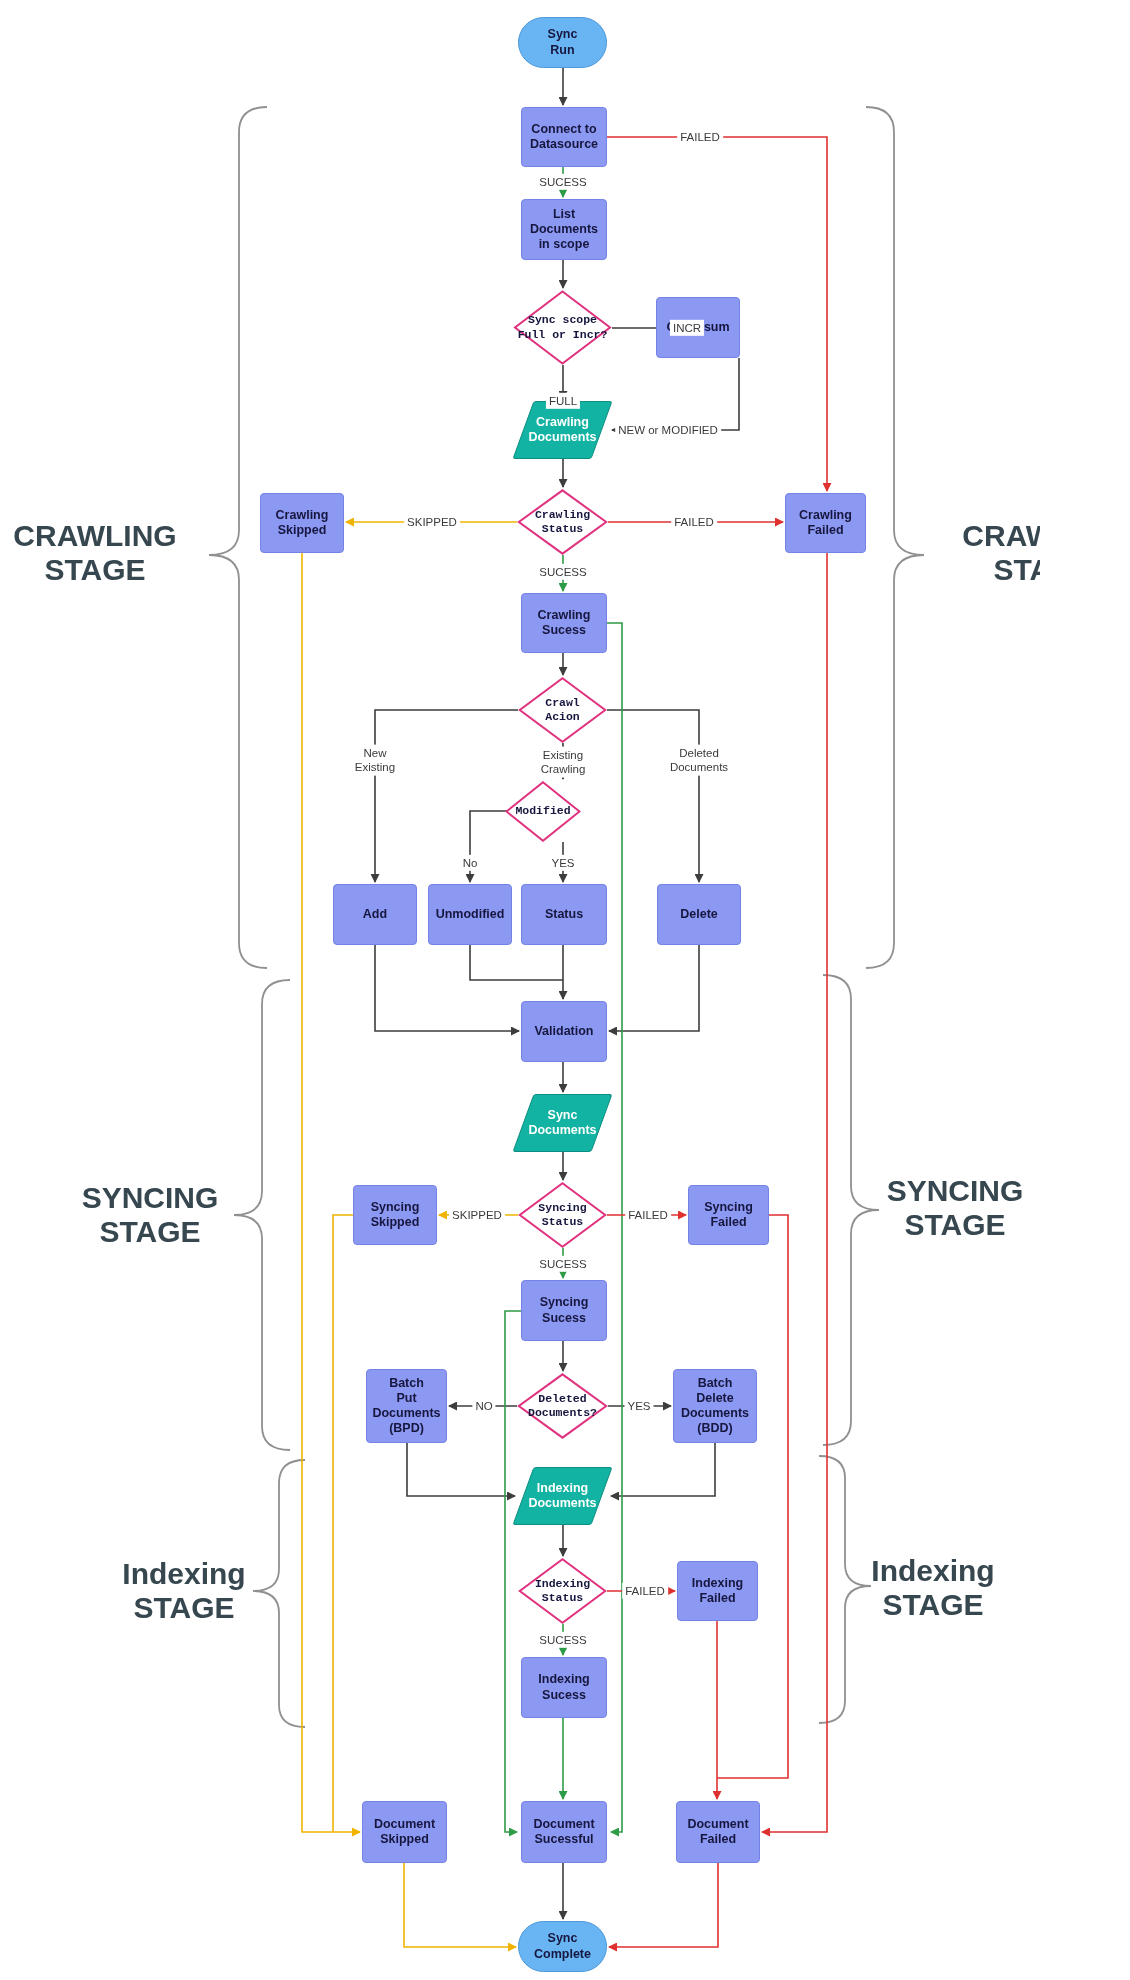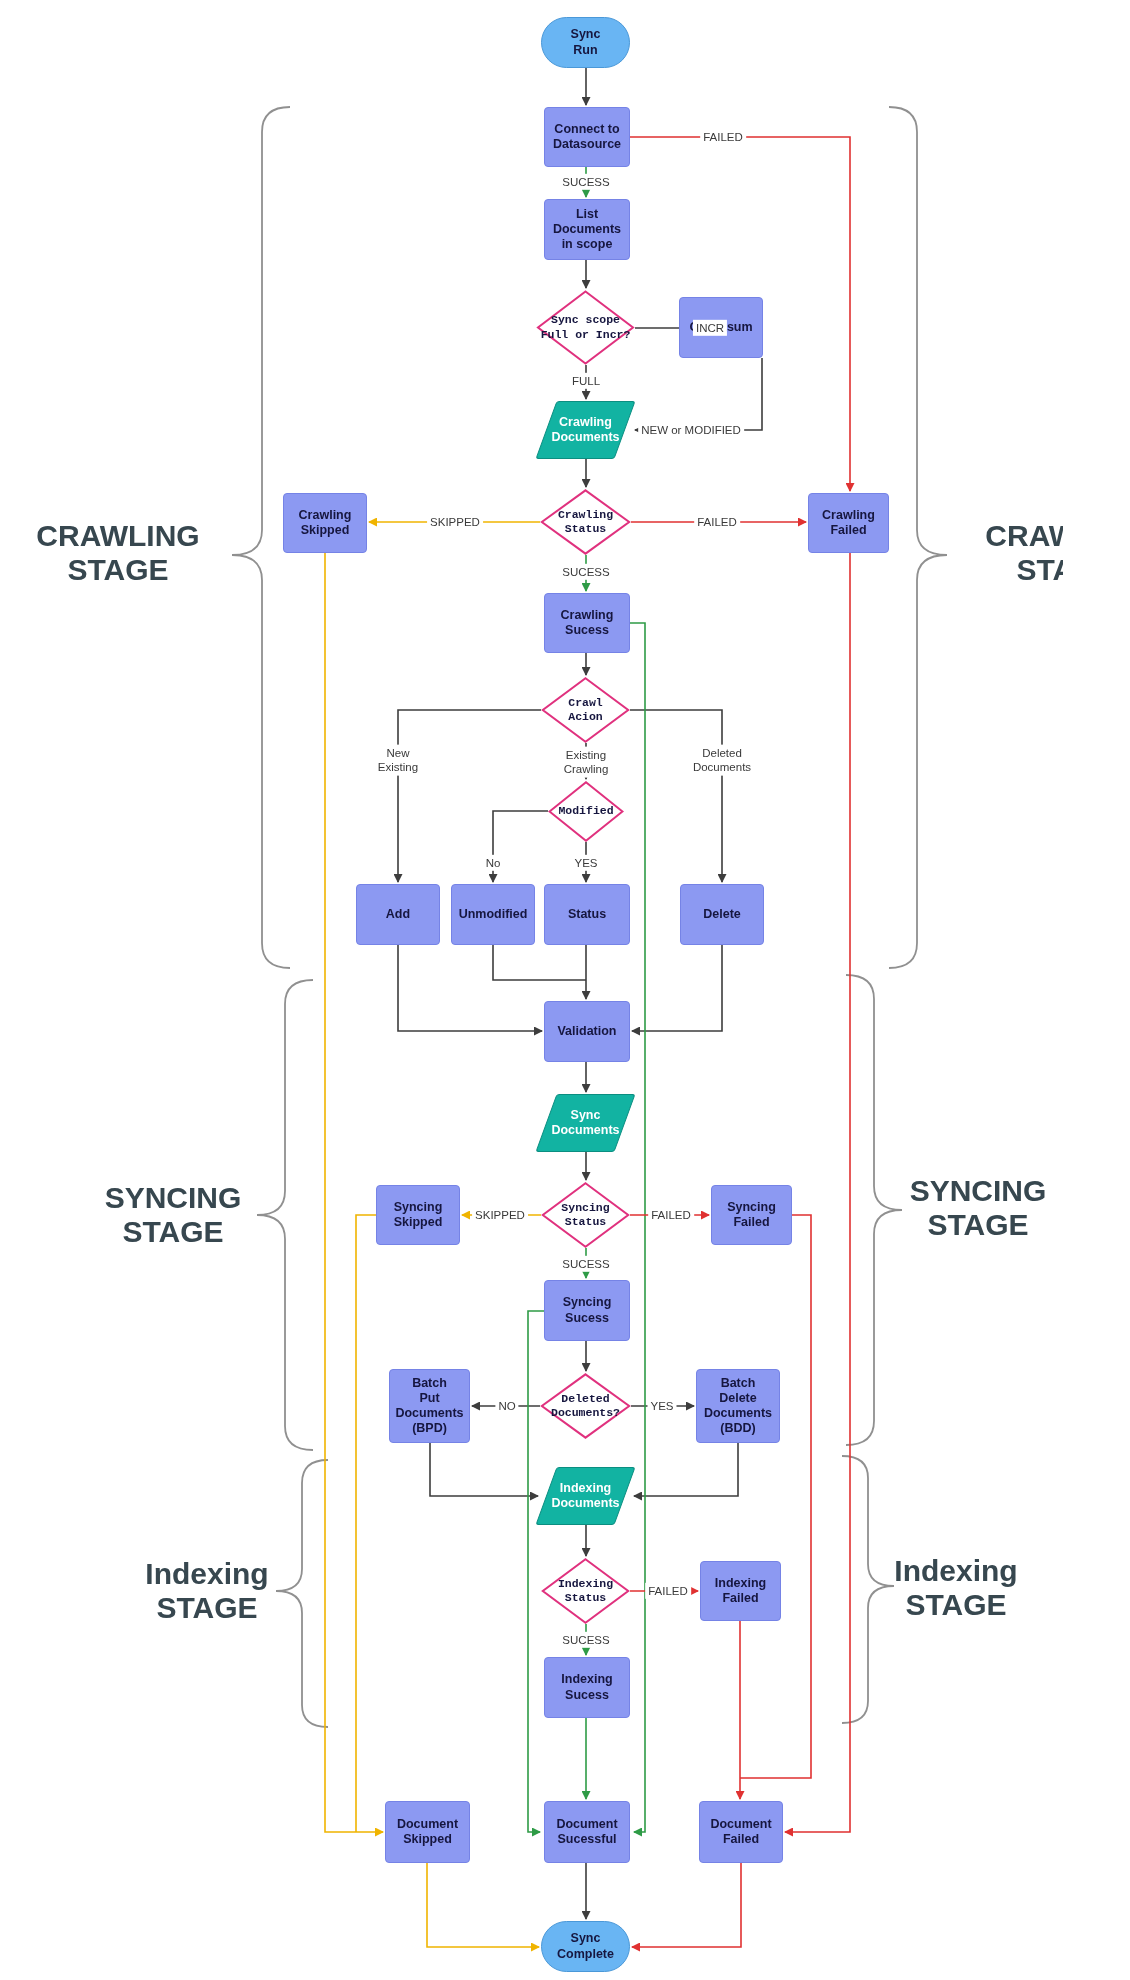--- a/index.html
+++ b/index.html
@@ -1,16 +1,16 @@
 <!DOCTYPE html>
 <html style="--canvas-bg: #ffffff; --node-purple-fill: #8c99f2; --node-purple-stroke: #7583e6; --node-text-dark: #16163f; --teal-fill: #12b3a2; --teal-stroke: #0b8e81; --teal-text: #ffffff; --terminal-fill: #69b5f3; --terminal-stroke: #4a98d8; --diamond-fill: #ffffff; --diamond-stroke: #e0317e; --edge-dark: #3d3d3d; --edge-green: #2e9b46; --edge-red: #e03131; --edge-yellow: #f0b400; --edge-label-text: #3a3a3a; --stage-text: #37474f; --brace-stroke: #909090;"><head>
 <meta charset="utf-8">
 <style>
   html,body{margin:0;padding:0;background:#fff;font-family:"Liberation Sans",sans-serif;}
-  .canvas{position:relative;width:1040px;height:1980px;background:var(--canvas-bg,#fff);overflow:hidden;margin-left:23px;}
+  .canvas{position:relative;width:1040px;height:1980px;background:var(--canvas-bg,#fff);overflow:hidden;}
   svg.edges{position:absolute;left:0;top:0;z-index:1;}
   .edge{fill:none;stroke-width:1.6px;}
   .edge.dark{stroke:var(--edge-dark,#3d3d3d);}
   .edge.green{stroke:var(--edge-green,#2e9b46);}
   .edge.red{stroke:var(--edge-red,#e03131);}
   .edge.yellow{stroke:var(--edge-yellow,#f0b400);}
   .brace{fill:none;stroke:var(--brace-stroke,#909090);stroke-width:1.8px;}
   .mh.dark{fill:var(--edge-dark,#3d3d3d);}
   .mh.green{fill:var(--edge-green,#2e9b46);}
   .mh.red{fill:var(--edge-red,#e03131);}
@@ -229,21 +229,21 @@
       <span class="nl">Crawling
 Status</span>
     </div>
   <div class="node diamond" style="left:518px;top:677px;width:89px;height:66px">
       <svg viewBox="0 0 100 100" preserveAspectRatio="none">
         <polygon points="50,2 98,50 50,98 2,50"></polygon>
       </svg>
       <span class="nl">Crawl
 Acion</span>
     </div>
-  <div class="node diamond" style="left:525px;top:781px;width:76px;height:61px">
+  <div class="node diamond" style="left:505px;top:781px;width:76px;height:61px">
       <svg viewBox="0 0 100 100" preserveAspectRatio="none">
         <polygon points="50,2 98,50 50,98 2,50"></polygon>
       </svg>
       <span class="nl">Modified</span>
     </div>
   <div class="node diamond" style="left:518px;top:1182px;width:89px;height:66px">
       <svg viewBox="0 0 100 100" preserveAspectRatio="none">
         <polygon points="50,2 98,50 50,98 2,50"></polygon>
       </svg>
       <span class="nl">Syncing
@@ -260,21 +260,21 @@
       <svg viewBox="0 0 100 100" preserveAspectRatio="none">
         <polygon points="50,2 98,50 50,98 2,50"></polygon>
       </svg>
       <span class="nl">Indexing
 Status</span>
     </div>
 
   <span class="elabel" style="left:700px;top:137px">FAILED</span>
   <span class="elabel" style="left:563px;top:182px">SUCESS</span>
   <span class="elabel" style="left:687px;top:328px">INCR</span>
-  <span class="elabel" style="left:563px;top:381px">FULL</span>
+  <span class="elabel" style="left:563px;top:401px">FULL</span>
   <span class="elabel" style="left:668px;top:430px">NEW or MODIFIED</span>
   <span class="elabel" style="left:432px;top:522px">SKIPPED</span>
   <span class="elabel" style="left:694px;top:522px">FAILED</span>
   <span class="elabel" style="left:563px;top:572px">SUCESS</span>
   <span class="elabel" style="left:375px;top:760px">New
 Existing</span>
   <span class="elabel" style="left:563px;top:762px">Existing
 Crawling</span>
   <span class="elabel" style="left:699px;top:760px">Deleted
 Documents</span>

